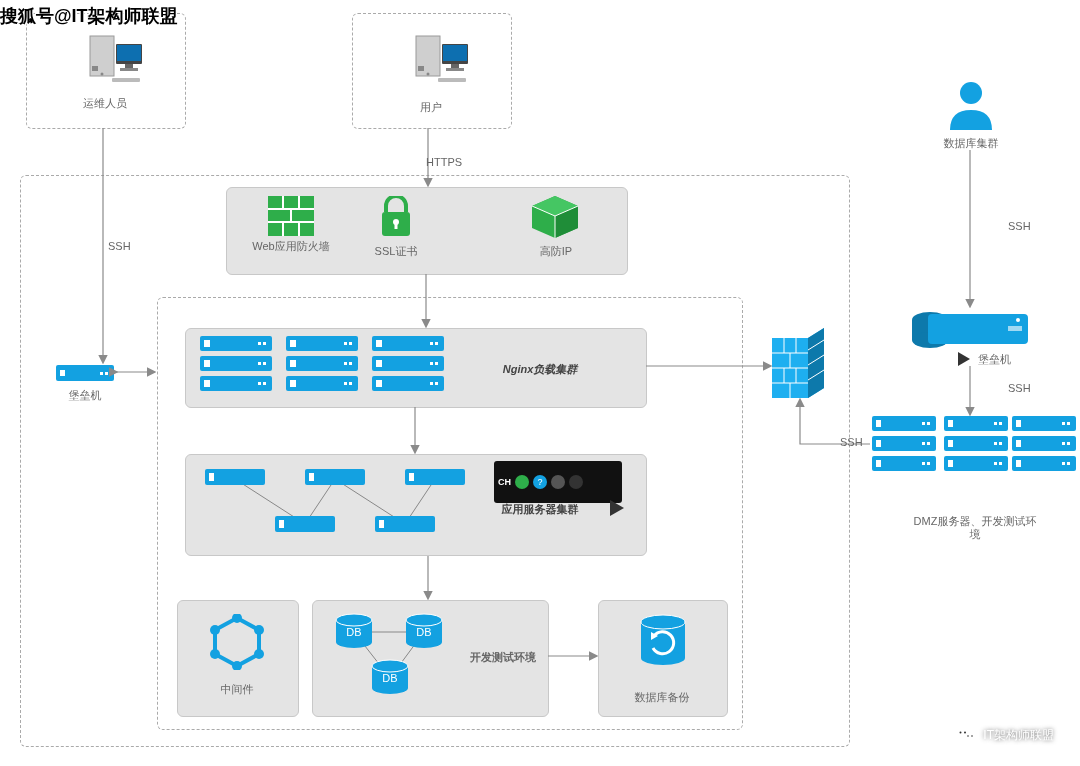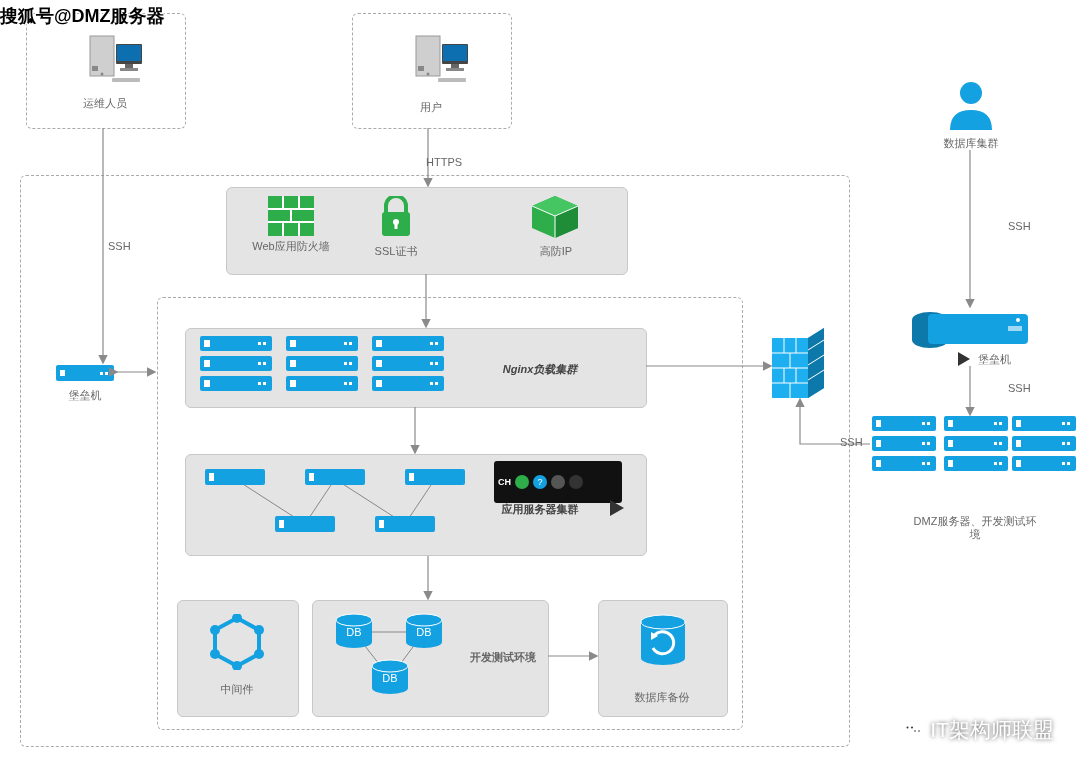--- a/index.html
+++ b/index.html
@@ -47,33 +47,33 @@
     color: #000;
     text-shadow:
       -1px -1px 0 #fff, 1px -1px 0 #fff,
       -1px 1px 0 #fff, 1px 1px 0 #fff;
     z-index: 50;
   }
   .watermark-br {
     position: absolute;
     right: 26px;
     bottom: 22px;
-    font-size: 21px;
+    font-size: 12px;
     color: #fff;
     text-shadow: 0 0 4px rgba(0,0,0,.7);
     z-index: 50;
     display: flex;
     align-items: center;
     gap: 6px;
   }
 </style>
 </head>
 <body>
 
-<div class="watermark-tl">搜狐号@DMZ服务器</div>
+<div class="watermark-tl">搜狐号@IT架构师联盟</div>
 
 <div class="watermark-br">
   <svg width="22" height="18" viewBox="0 0 22 18">
     <ellipse cx="8" cy="8" rx="7" ry="6" fill="#fff"></ellipse>
     <ellipse cx="15" cy="11" rx="6" ry="5" fill="#fff"></ellipse>
     <circle cx="5.5" cy="6.5" r="1" fill="#333"></circle>
     <circle cx="10" cy="6.5" r="1" fill="#333"></circle>
     <circle cx="13" cy="10" r="0.8" fill="#333"></circle>
     <circle cx="17" cy="10" r="0.8" fill="#333"></circle>
   </svg>

